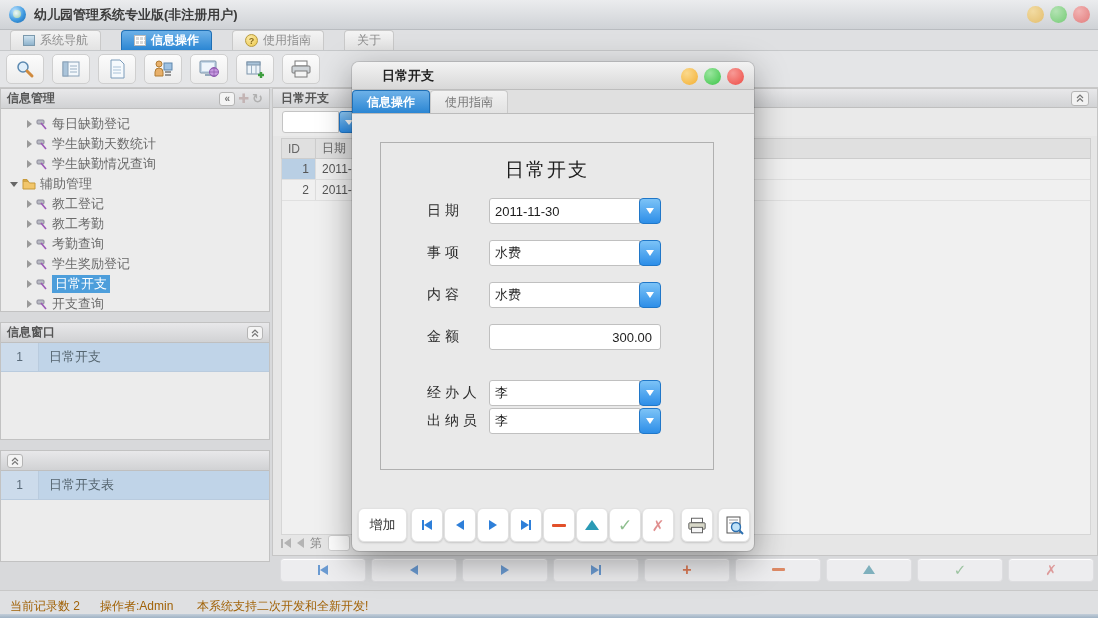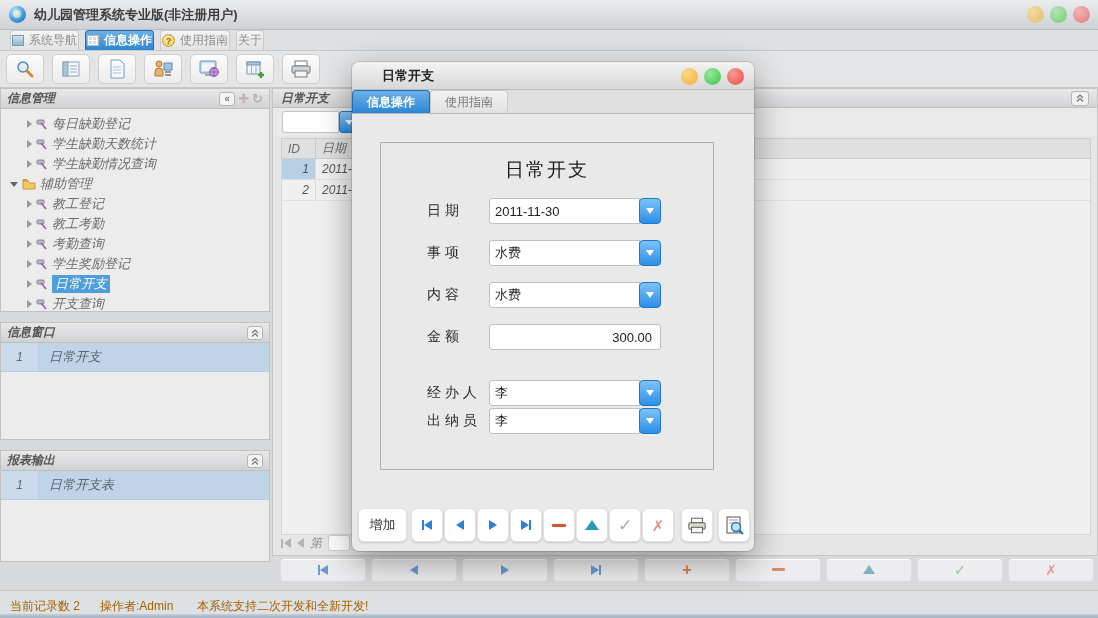--- a/index.html
+++ b/index.html
@@ -19,42 +19,42 @@
   .app-title { margin-left:8px; font-size:13px; font-weight:bold; color:#3c3c3c; }
   .lights { position:absolute; right:8px; top:6px; display:flex; gap:6px; }
   .light { width:17px; height:17px; border-radius:50%; }
   .l-yellow { background:radial-gradient(circle at 35% 30%, #f2dba2, #e3bd6c); }
   .l-green  { background:radial-gradient(circle at 35% 30%, #b4e3b4, #74cb74); }
   .l-red    { background:radial-gradient(circle at 35% 30%, #f2b3b3, #e27c7c); }
 
   
   .tabbar { position:absolute; left:0; top:30px; width:1098px; height:21px;
     background:#dfe0e2; border-bottom:1px solid #c6c8ca; display:flex; align-items:flex-end; padding-left:10px; }
-  .tab { height:20px; display:flex; align-items:center; gap:5px; padding:0 1px;
+  .tab { height:20px; display:flex; align-items:center; gap:5px; padding:0 12px;
     border:1px solid #c9c9c9; border-bottom:none; border-radius:4px 4px 0 0;
-    background:linear-gradient(#f4f4f4,#e3e3e3); color:#8e8e8e; font-size:12px; margin-right:6px; cursor:default; }
+    background:linear-gradient(#f4f4f4,#e3e3e3); color:#8e8e8e; font-size:12px; margin-right:20px; cursor:default; }
   .tab.active { background:linear-gradient(#6db1e8,#2b86d3); border-color:#1f6fb5; color:#fff; font-weight:bold; }
   .tab-ico-square { width:12px; height:11px; background:linear-gradient(#cfe3f0,#8fb3cc); border:1px solid #7b99ad; }
   .tab-ico-grid { width:12px; height:11px;
     background:
       linear-gradient(#fff,#fff) 0 0/12px 1px no-repeat,
       repeating-linear-gradient(to right,#fff 0 1px,transparent 1px 4px),
       repeating-linear-gradient(to bottom,#fff 0 1px,transparent 1px 4px),
       #d8d8d8; border:1px solid #bbb; }
   .tab-ico-help { width:13px; height:13px; border-radius:50%; background:radial-gradient(circle at 35% 30%,#fbe9a6,#ecc84a);
     border:1px solid #b89b3e; color:#8a6d1d; font-size:9px; font-weight:bold; display:flex; align-items:center; justify-content:center; }
 
   
   .toolbar { position:absolute; left:0; top:51px; width:1098px; height:37px;
     background:#e4e5e7; border-bottom:1px solid #c8c8c8; display:flex; align-items:center; padding-left:6px; gap:8px; }
   .tool-btn { width:38px; height:30px; border:1px solid #cfcfcf; border-radius:5px;
     background:linear-gradient(#fcfcfc,#ececec); display:flex; align-items:center; justify-content:center; cursor:pointer; }
 
   
-  .workspace { position:absolute; left:0; top:88px; width:1098px; height:502px; background:#d8d9db;font-style:italic; }
+  .workspace { position:absolute; left:0; top:88px; width:1098px; height:502px; background:#d8d9db; }
 
   
   .panel { position:absolute; left:0; width:270px; background:#ececec; border:1px solid #c2c2c2; }
   .panel-header { height:20px; background:linear-gradient(#e8e8ea,#d1d2d4); border-bottom:1px solid #bfbfbf;
     display:flex; align-items:center; font-size:12px; font-weight:bold; color:#555; padding:0 6px; }
   .panel-header .ph-title { flex:1; }
   .ph-tools { display:flex; align-items:center; gap:3px; }
   .mini-btn { width:16px; height:14px; border:1px solid #b5b5b5; border-radius:3px; background:#f4f4f4;
     display:flex; align-items:center; justify-content:center; font-size:10px; color:#777; cursor:pointer; }
   .ghost-glyph { font-size:13px; color:#c3b4b4; cursor:pointer; line-height:1; }
@@ -374,21 +374,20 @@
         </span>
       </div>
       <div class="list-row">
         <span class="list-num">1</span>
         <span class="list-label">日常开支</span>
       </div>
     </div>
 
     <div class="panel p-report-output">
       <div class="panel-header">
-        <span class="ph-title">报表输出</span>
         <span class="mini-btn">
           <svg width="10" height="10" viewBox="0 0 10 10">
               <path d="M2 5 L5 2 L8 5 M2 8.5 L5 5.5 L8 8.5" stroke="#777" fill="none" stroke-width="1.2"></path>
             </svg>
         </span>
       </div>
       <div class="list-row">
         <span class="list-num">1</span>
         <span class="list-label">日常开支表</span>
       </div>

